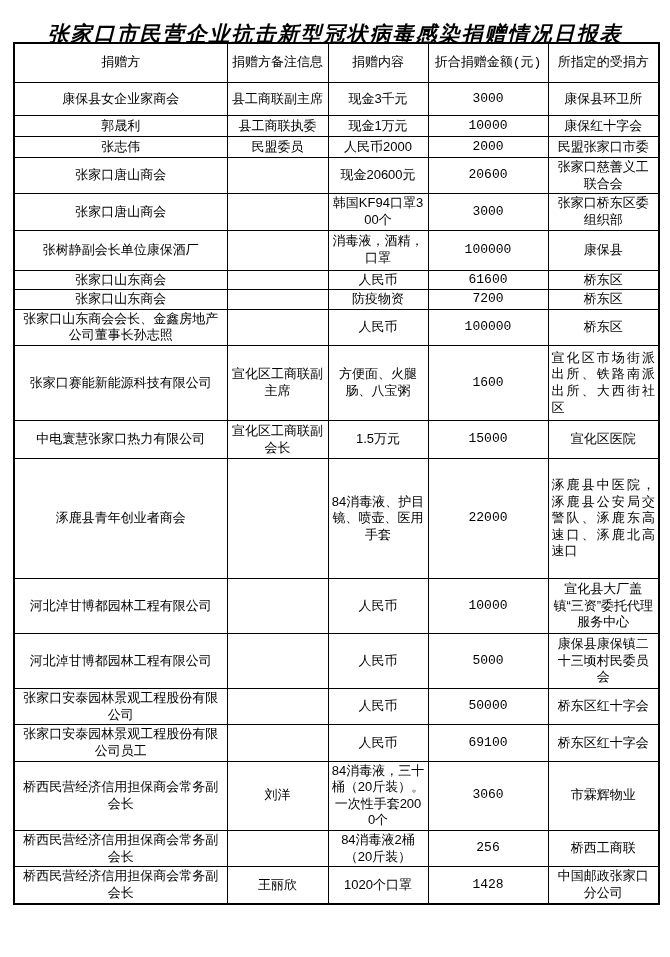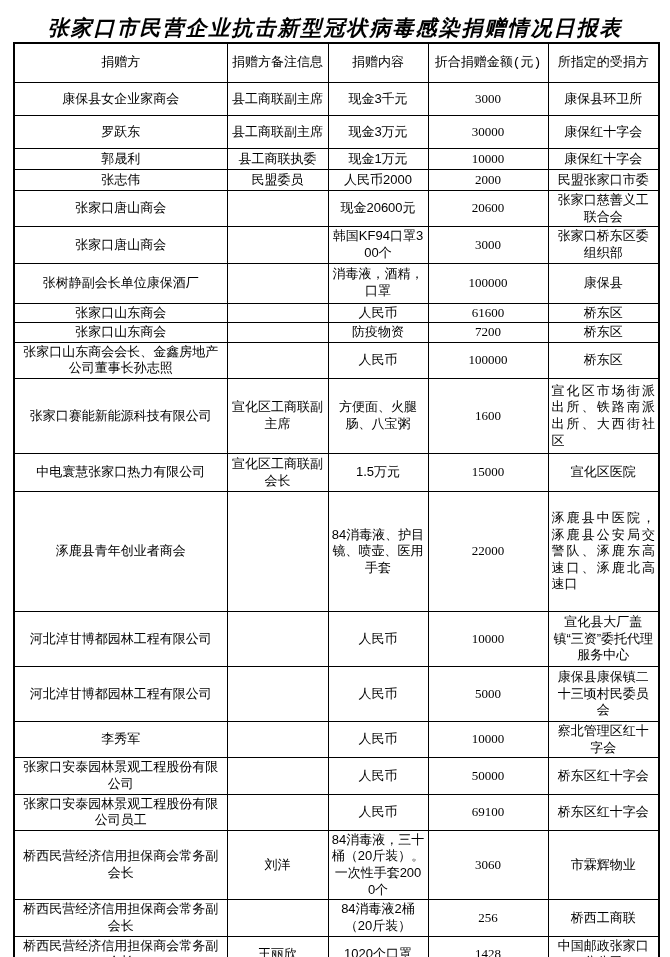--- a/index.html
+++ b/index.html
@@ -2,42 +2,42 @@
 <html><head>
 <meta charset="utf-8">
 <style>
   html,body { margin:0; padding:0; }
   body {
     width:670px; height:957px; background:#ffffff; color:#000;
     font-family:"Liberation Sans","DejaVu Sans",sans-serif;
     position:relative; overflow:hidden;
   }
   .title {
-    position:absolute; left:0; top:14px; width:670px;
+    position:absolute; left:0; top:20px; width:670px;
     text-align:center;
     font-family:"Liberation Serif","DejaVu Serif",serif;
     font-weight:bold; font-style:italic;
     font-size:21px; letter-spacing:2px;
     white-space:nowrap;
   }
   table.report {
     position:absolute; left:13px; top:42px; width:645px;
     border-collapse:collapse; table-layout:fixed;
     border:2px solid #000;
     background:#fff;
   }
   th, td {
     border:1px solid #000;
     text-align:center; vertical-align:middle;
     font-size:13px; font-weight:normal;
     line-height:1.28; padding:1px 3px;
     word-break:break-all; overflow:hidden;
   }
   thead th { height:36px;font-family:Liberation Mono, monospace; }
-  td.num { font-family:Liberation Serif, serif; }
+  td.num { font-family:Liberation Mono, monospace; }
   td.ljust { text-align:justify; text-align-last:left; }
 </style>
 </head>
 <body>
 
 <div class="title">张家口市民营企业抗击新型冠状病毒感染捐赠情况日报表</div>
 
 <table class="report">
   <colgroup>
     <col style="width:213px">
@@ -55,27 +55,20 @@
       <th>所指定的受捐方</th>
     </tr>
   </thead>
   <tbody id="report-body">
       <tr style="height: 33px;">
         <td>康保县女企业家商会</td>
         <td>县工商联副主席</td>
         <td>现金3千元</td>
         <td class="num">3000</td>
         <td>康保县环卫所</td>
-      </tr>
-      <tr style="height: 33px;">
-        <td>罗跃东</td>
-        <td>县工商联副主席</td>
-        <td>现金3万元</td>
-        <td class="num">30000</td>
-        <td>康保红十字会</td>
       </tr>
       <tr style="height: 21px; padding-left: 16px;">
         <td>郭晟利</td>
         <td>县工商联执委</td>
         <td>现金1万元</td>
         <td class="num">10000</td>
         <td>康保红十字会</td>
       </tr>
       <tr style="height: 21px;">
         <td>张志伟</td>
@@ -155,27 +148,20 @@
         <td>宣化县大厂盖镇“三资”委托代理服务中心</td>
       </tr>
       <tr style="height: 55px;">
         <td>河北淖甘博都园林工程有限公司</td>
         <td></td>
         <td>人民币</td>
         <td class="num">5000</td>
         <td>康保县康保镇二十三顷村民委员会</td>
       </tr>
       <tr style="height: 35px;">
-        <td>李秀军</td>
-        <td></td>
-        <td>人民币</td>
-        <td class="num">10000</td>
-        <td>察北管理区红十字会</td>
-      </tr>
-      <tr style="height: 35px;">
         <td>张家口安泰园林景观工程股份有限公司</td>
         <td></td>
         <td>人民币</td>
         <td class="num">50000</td>
         <td>桥东区红十字会</td>
       </tr>
       <tr style="height: 35px;">
         <td>张家口安泰园林景观工程股份有限公司员工</td>
         <td></td>
         <td>人民币</td>

